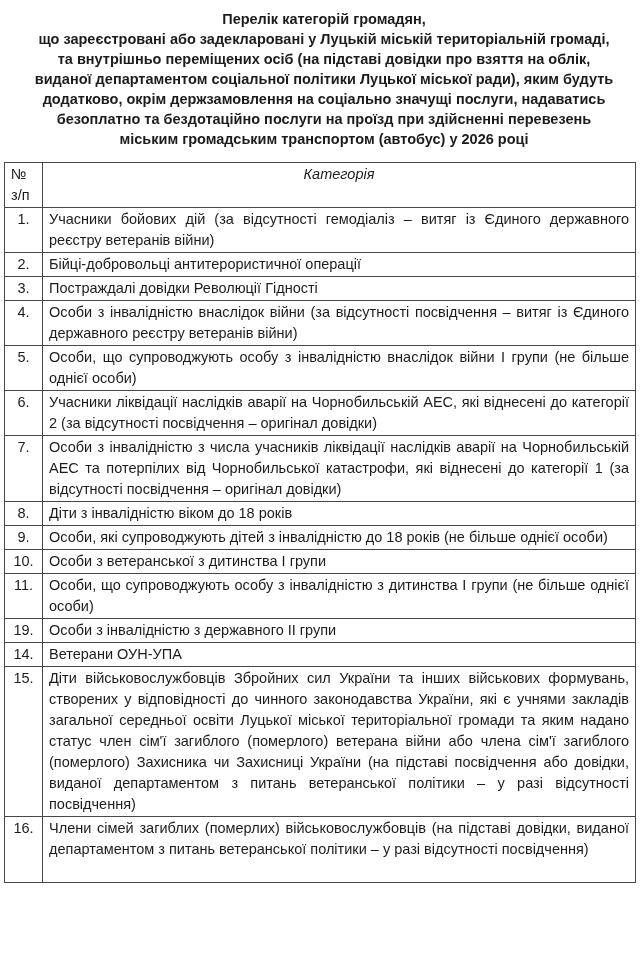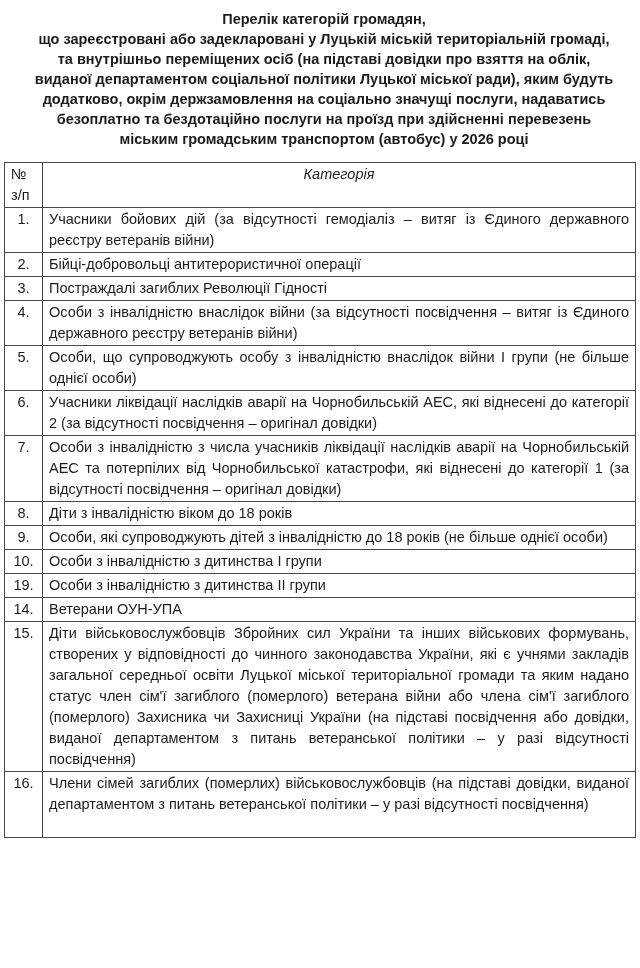--- a/index.html
+++ b/index.html
@@ -69,21 +69,21 @@
       <tr>
         <td class="num">1.</td>
         <td class="cat">Учасники бойових дій (за відсутності гемодіаліз – витяг із Єдиного державного реєстру ветеранів війни)</td>
       </tr>
       <tr>
         <td class="num">2.</td>
         <td class="cat">Бійці-добровольці антитерористичної операції</td>
       </tr>
       <tr>
         <td class="num">3.</td>
-        <td class="cat">Постраждалі загиблих Революції Гідності</td>
+        <td class="cat">Постраждалі довідки Революції Гідності</td>
       </tr>
       <tr>
         <td class="num">4.</td>
         <td class="cat">Особи з інвалідністю внаслідок війни (за відсутності посвідчення – витяг із Єдиного державного реєстру ветеранів війни)</td>
       </tr>
       <tr>
         <td class="num">5.</td>
         <td class="cat">Особи, що супроводжують особу з інвалідністю внаслідок війни І групи (не більше однієї особи)</td>
       </tr>
       <tr>
@@ -97,25 +97,29 @@
       <tr>
         <td class="num">8.</td>
         <td class="cat">Діти з інвалідністю віком до 18 років</td>
       </tr>
       <tr>
         <td class="num">9.</td>
         <td class="cat">Особи, які супроводжують дітей з інвалідністю до 18 років (не більше однієї особи)</td>
       </tr>
       <tr>
         <td class="num">10.</td>
-        <td class="cat">Особи з інвалідністю з дитинства І групи</td>
+        <td class="cat">Особи з ветеранської з дитинства І групи</td>
+      </tr>
+      <tr>
+        <td class="num">11.</td>
+        <td class="cat">Особи, що супроводжують особу з інвалідністю з дитинства І групи (не більше однієї особи)</td>
       </tr>
       <tr>
         <td class="num">19.</td>
-        <td class="cat">Особи з інвалідністю з дитинства ІІ групи</td>
+        <td class="cat">Особи з інвалідністю з державного ІІ групи</td>
       </tr>
       <tr>
         <td class="num">14.</td>
         <td class="cat">Ветерани ОУН-УПА</td>
       </tr>
       <tr>
         <td class="num">15.</td>
         <td class="cat">Діти військовослужбовців Збройних сил України та інших військових формувань, створених у відповідності до чинного законодавства України, які є учнями закладів загальної середньої освіти Луцької міської територіальної громади та яким надано статус член сім'ї загиблого (померлого) ветерана війни або члена сім'ї загиблого (померлого) Захисника чи Захисниці України (на підставі посвідчення або довідки, виданої департаментом з питань ветеранської політики – у разі відсутності посвідчення)</td>
       </tr>
       <tr class="pad-small">

